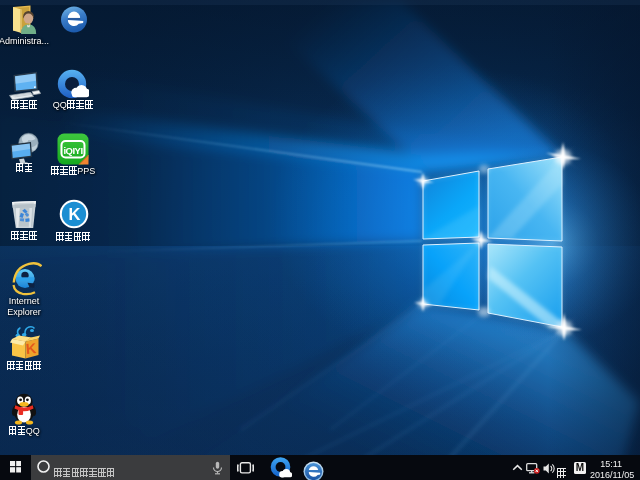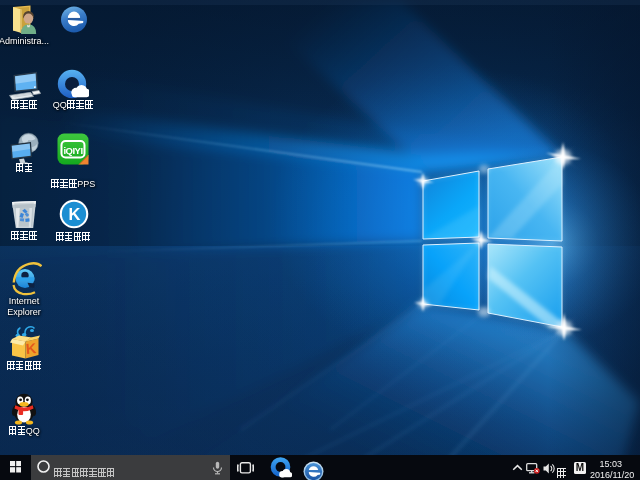--- a/index.html
+++ b/index.html
@@ -283,21 +283,21 @@
 <stop offset="0" stop-color="#3ec83e"></stop>
           <stop offset="1" stop-color="#14a81e"></stop>
         </linearGradient>
       </defs>
 <rect x="0.5" y="0.5" width="31" height="31" rx="6.5" fill="url(#ipps)"></rect>
 <polygon points="22,31.5 31.5,31.5 31.5,22 " fill="#f08430"></polygon>
 <path d="M22,31.5 L31.5,22" stroke="#c86820" stroke-width="1"></path>
 <rect x="4.5" y="8" width="23" height="16.5" rx="4" fill="none" stroke="#fff" stroke-width="2"></rect>
 <text x="16" y="20.5" font-size="9.5" font-weight="bold" fill="#fff" text-anchor="middle" font-family="Liberation Sans,sans-serif" letter-spacing="-0.5">iQIYI</text>
 </svg>
-<div class="lb" style="left:44px;top:179px;width:58px"><i class="cj a"></i><i class="cj b"></i><i class="cj c"></i>PPS</div>
+<div class="lb" style="left:44px;top:166px;width:58px"><i class="cj a"></i><i class="cj b"></i><i class="cj c"></i>PPS</div>
 
 <svg class="abs" style="left:11px;top:199px" width="26" height="30" viewBox="0 0 26 30">
 <polygon points="1,3 25,2 22.2,29 4.8,29" fill="#dfe5e9" opacity=".9"></polygon>
 <polygon points="1,3 25,2 24.4,8.3 1.7,9.1" fill="#bfc9d0"></polygon>
 <polygon points="1,3 25,2 24.7,4.8 1.55,5.7" fill="#edf0f2"></polygon>
 <polygon points="3.2,4.2 22.8,3.4 21,27.5 6,27.5" fill="#aeb9c0" opacity=".5"></polygon>
 <polygon points="4.8,9.2 8.8,9 7.4,28.3 5.6,28.3" fill="#fff" opacity=".6"></polygon>
 <polygon points="18.4,9 21.2,8.9 20,28.3 17.8,28.3" fill="#f8fafb" opacity=".5"></polygon>
 <g fill="#3a85d8">
 <path d="M11.2,11.8 l2.6,-2 2.8,3 -2.2,1.8 z"></path>
@@ -439,15 +439,15 @@
   <path d="M9.6,6.6 l2.4,2.4 M12,6.6 l-2.4,2.4" stroke="#fff" stroke-width="0.9"></path>
  </svg>
  <svg class="abs" style="left:543px;top:8px" width="13" height="11" viewBox="0 0 13 11">
   <polygon points="0.5,3.4 2.8,3.4 5.8,0.6 5.8,10.4 2.8,7.6 0.5,7.6" fill="#e4e4e4"></polygon>
   <path d="M7.6,3 a3.2,3.2 0 0 1 0,5" fill="none" stroke="#e4e4e4" stroke-width="1.1"></path>
   <path d="M9.3,1.3 a5.6,5.6 0 0 1 0,8.4" fill="none" stroke="#e4e4e4" stroke-width="1.1"></path>
  </svg>
  <div class="abs" style="left:556px;top:7.5px;color:#ececec"><i class="cj a" style="width:9px;height:10px"></i></div>
  <div class="abs" style="left:574px;top:7px;width:12px;height:12px;background:#f2f2f2;border-radius:1.5px;
   color:#0a0a0a;font-size:10px;font-weight:bold;text-align:center;line-height:12.5px">M</div>
- <div class="abs" style="left:592px;top:3.5px;width:30px;color:#f2f2f2;font-size:9px;text-align:right">15:03</div>
- <div class="abs" style="left:590px;top:14.5px;width:41px;color:#f2f2f2;font-size:9px;text-align:right">2016/11/20</div>
+ <div class="abs" style="left:592px;top:3.5px;width:30px;color:#f2f2f2;font-size:9px;text-align:right">15:11</div>
+ <div class="abs" style="left:590px;top:14.5px;width:41px;color:#f2f2f2;font-size:9px;text-align:right">2016/11/05</div>
 </div>
 </div>
 </body></html>

